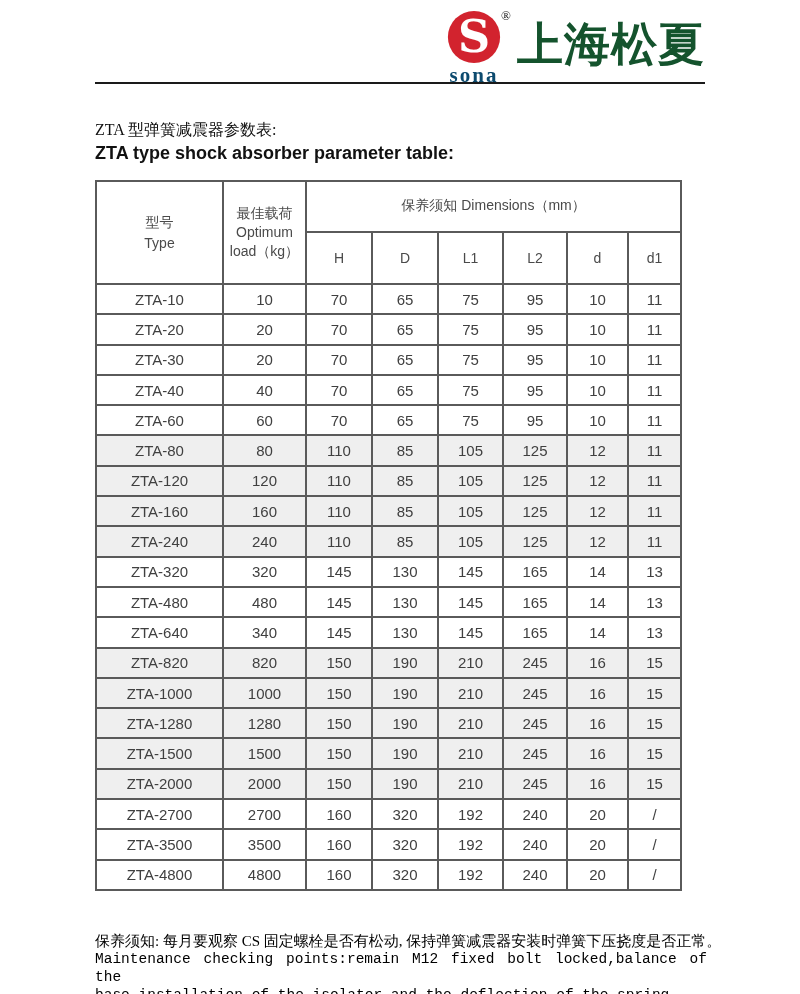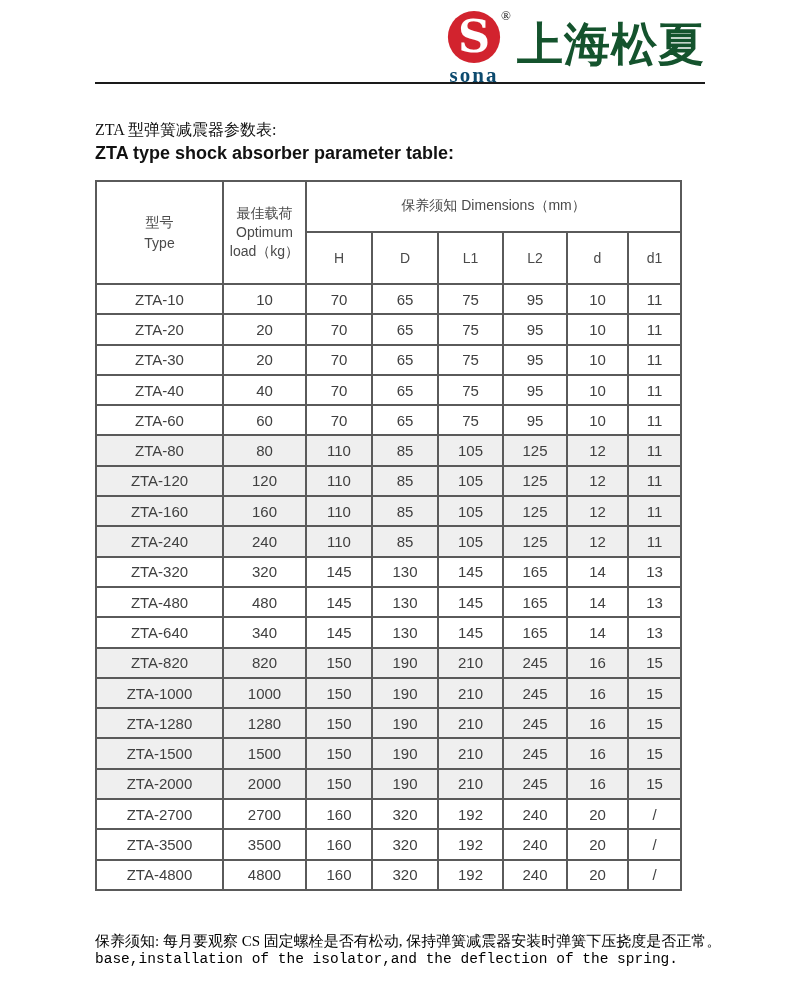--- a/index.html
+++ b/index.html
@@ -389,16 +389,17 @@
           <td>192</td>
           <td>240</td>
           <td>20</td>
           <td>/</td>
         </tr>
       </tbody>
   </table>
 
   <div class="note">
     <div class="note-line-cn">保养须知: 每月要观察 CS 固定螺栓是否有松动, 保持弹簧减震器安装时弹簧下压挠度是否正常。</div>
+    <div class="note-line-en justified">Maintenance checking points:remain M12 fixed bolt locked,balance of the</div>
     <div class="note-line-en">base,installation of the isolator,and the deflection of the spring.</div>
   </div>
 
 </div>
 
 </body></html>

